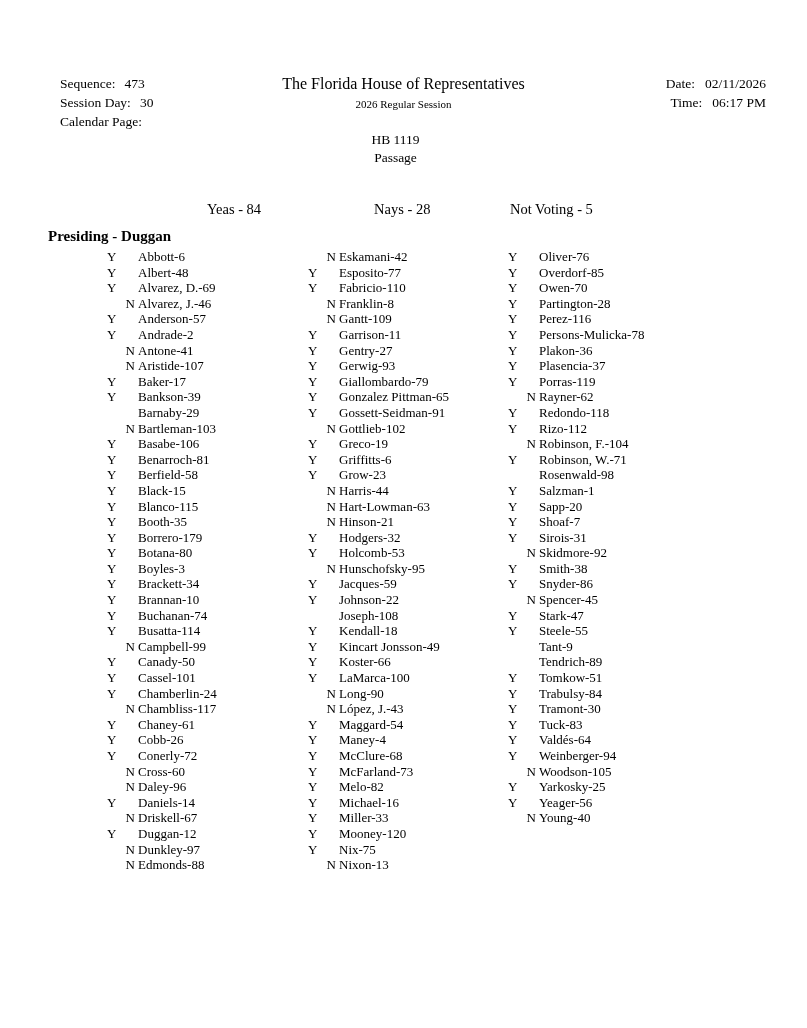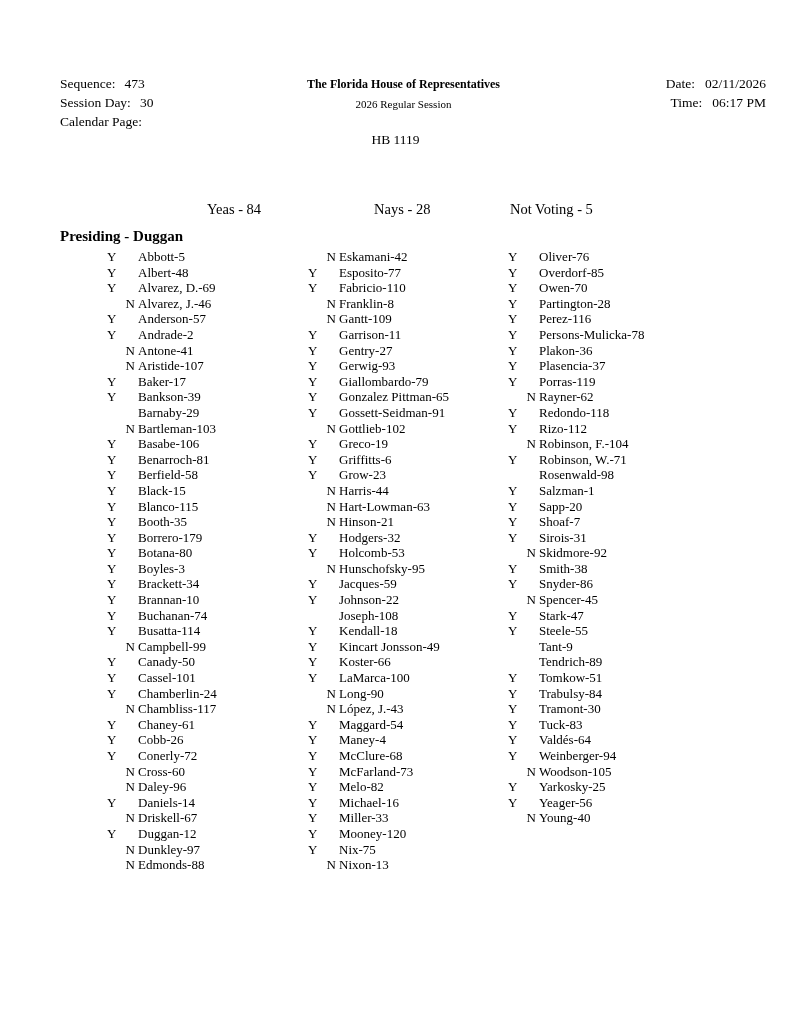--- a/index.html
+++ b/index.html
@@ -5,33 +5,33 @@
   html,body { margin:0; padding:0; background:#fff; }
   .page {
     position:relative; width:807px; height:887px; background:#ffffff;
     font-family:"Liberation Serif","DejaVu Serif",serif; color:#000;
     overflow:hidden;
   }
   
   .hdr-left { position:absolute; left:60px; top:74px; font-size:13.5px; line-height:19px; white-space:nowrap; }
   .hdr-left .hval { margin-left:9px; }
   .hdr-center { position:absolute; left:0; right:0; top:74px; text-align:center; }
-  .title { font-size:12px; font-weight:bold; line-height:20px; }
+  .title { font-size:16px; font-weight:normal; line-height:20px; }
   .subtitle { font-size:11px; line-height:21px; }
   .hdr-right { position:absolute; right:41px; top:74px; font-size:13.5px; line-height:19px; text-align:right; white-space:nowrap; }
   .hdr-right .hval { margin-left:10px; }
   
   .bill { position:absolute; left:0; right:16px; top:131px; text-align:center; font-size:13.5px; line-height:18px; }
   
   .tally span { position:absolute; top:201px; font-size:14.5px; white-space:nowrap; }
   .tally .t1 { left:207px; }
   .tally .t2 { left:374px; }
   .tally .t3 { left:510px; }
   
-  .presiding { position:absolute; left:60px; top:228px; font-size:15px; font-weight:bold; }
+  .presiding { position:absolute; left:48px; top:228px; font-size:15px; font-weight:bold; }
   
   .col { position:absolute; top:249px; font-size:13px; line-height:15.6px; }
   .col1 { left:107px; }
   .col2 { left:308px; }
   .col3 { left:508px; }
   .vrow { white-space:nowrap; }
   .v { display:inline-block; width:31px; box-sizing:border-box; }
   .v[data-v="N"] { text-align:right; padding-right:3px; }
   .v[data-v=""] { visibility:hidden; }
   
@@ -57,33 +57,34 @@
     <div class="subtitle">2026 Regular Session</div>
   </div>
 
   <div class="hdr-right">
     <div><span>Date:</span><span class="hval">02/11/2026</span></div>
     <div><span>Time:</span><span class="hval">06:17 PM</span></div>
   </div>
 
   <div class="bill">
     <div>HB 1119</div>
+    <div>Passage</div>
   </div>
 
   <div class="tally">
     <span class="t1">Yeas - 84</span>
     <span class="t2">Nays - 28</span>
     <span class="t3">Not Voting - 5</span>
   </div>
 
   <div class="presiding">Presiding - Duggan</div>
 
   <div class="col col1">
 
-      <div class="vrow"><span class="v" data-v="Y">Y</span><span class="nm">Abbott-5</span></div>
+      <div class="vrow"><span class="v" data-v="Y">Y</span><span class="nm">Abbott-6</span></div>
 
       <div class="vrow"><span class="v" data-v="Y">Y</span><span class="nm">Albert-48</span></div>
 
       <div class="vrow"><span class="v" data-v="Y">Y</span><span class="nm">Alvarez, D.-69</span></div>
 
       <div class="vrow"><span class="v" data-v="N">N</span><span class="nm">Alvarez, J.-46</span></div>
 
       <div class="vrow"><span class="v" data-v="Y">Y</span><span class="nm">Anderson-57</span></div>
 
       <div class="vrow"><span class="v" data-v="Y">Y</span><span class="nm">Andrade-2</span></div>

